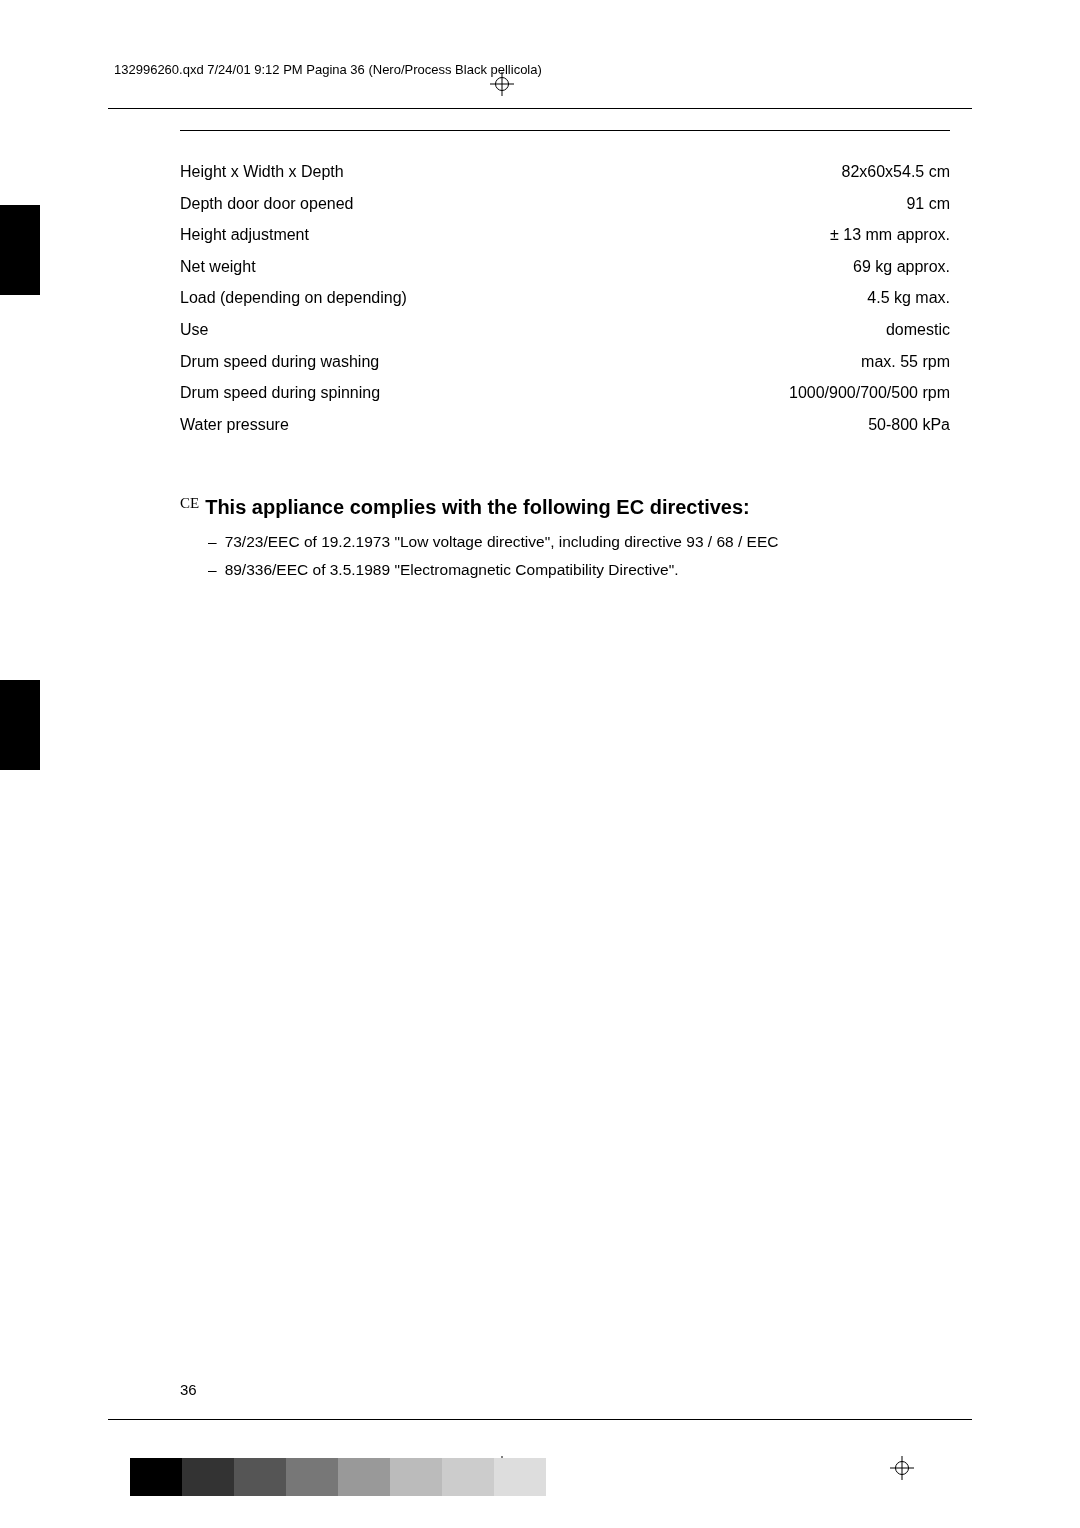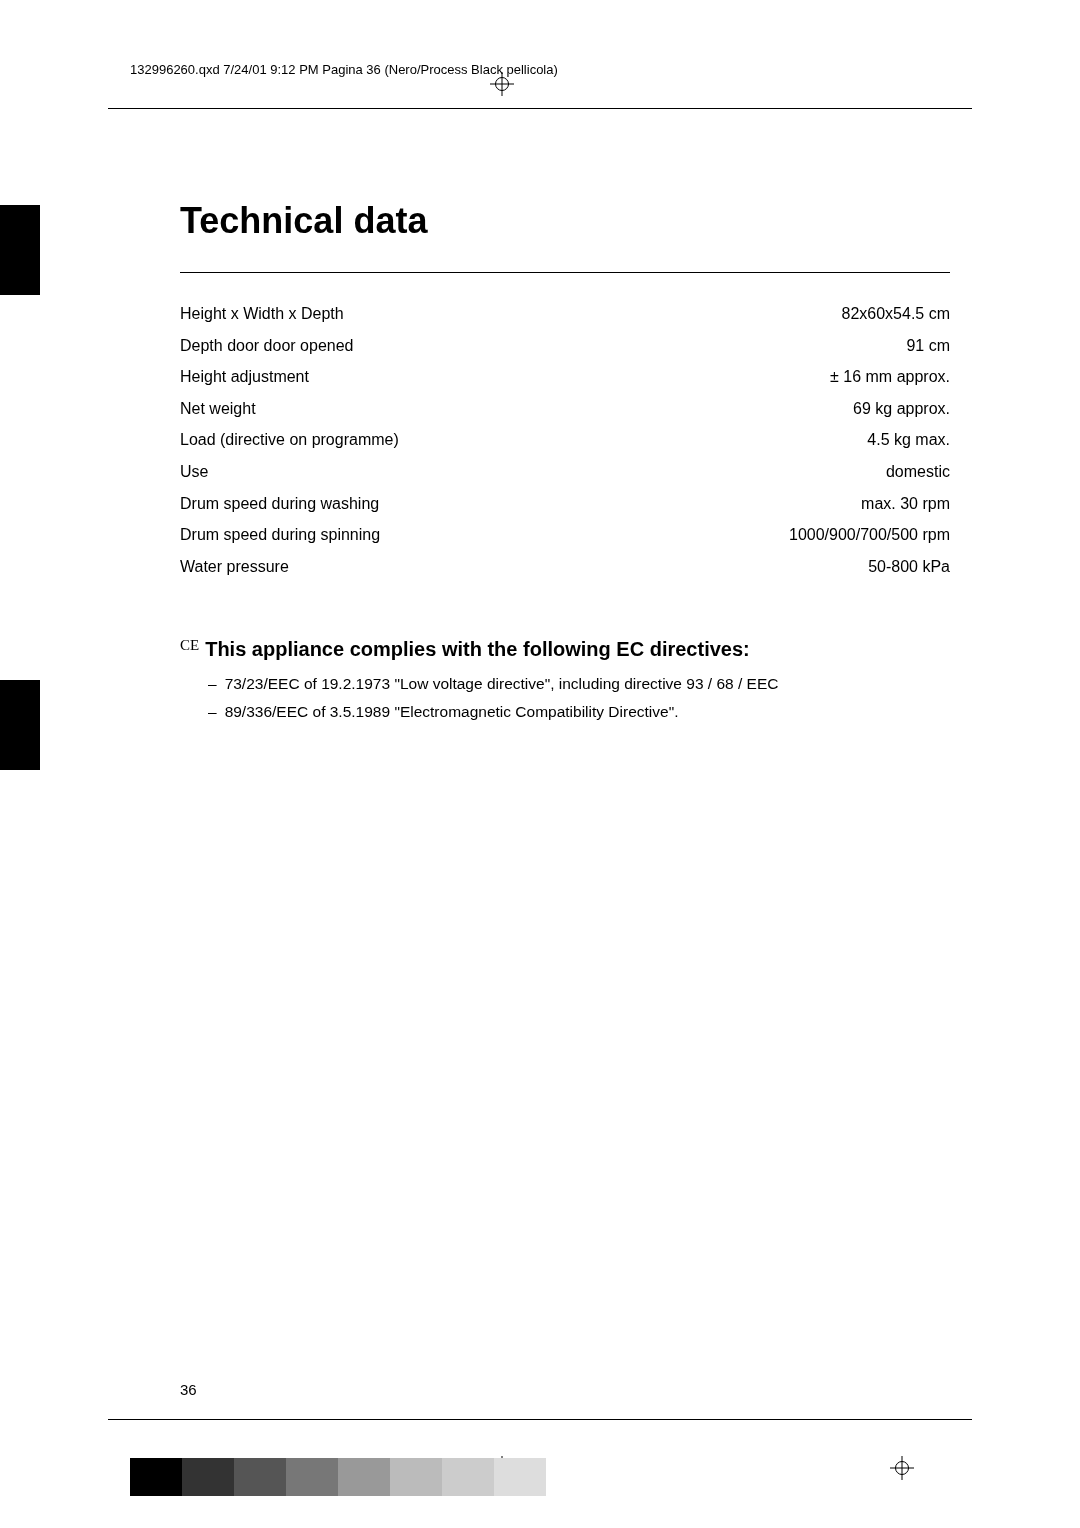--- a/index.html
+++ b/index.html
@@ -21,21 +21,21 @@
       width: 1080px;
       height: 1528px;
       background: #ffffff;
       position: relative;
     }
 
     
     .header-meta {
       position: absolute;
       top: 62px;
-      left: 130px;
+      left: 114px;
       right: 130px;
       display: flex;
       align-items: center;
       font-size: 13px;
       color: #000;
       font-family: Arial, Helvetica, sans-serif;
     }
 
     
     .reg-mark {
@@ -307,52 +307,51 @@
   </div>
 
   <div style="position:absolute; bottom:72px; right:190px;">
     <div class="reg-mark">
       <div class="reg-mark-circle"></div>
     </div>
   </div>
 
   <div class="content-area">
 
-    <div class="page-title">Technical data</div>
 
     <div class="title-divider"></div>
 
     <div class="specs-table" id="specs-container">
     <div class="specs-row">
           <span class="specs-label">Height x Width x Depth</span>
           <span class="specs-value">82x60x54.5 cm</span>
         </div>
         <div class="specs-row">
           <span class="specs-label">Depth door door opened</span>
           <span class="specs-value">91 cm</span>
         </div>
         <div class="specs-row">
           <span class="specs-label">Height adjustment</span>
-          <span class="specs-value">± 16 mm approx.</span>
+          <span class="specs-value">± 13 mm approx.</span>
         </div>
         <div class="specs-row">
           <span class="specs-label">Net weight</span>
           <span class="specs-value">69 kg approx.</span>
         </div>
         <div class="specs-row">
-          <span class="specs-label">Load (directive on programme)</span>
+          <span class="specs-label">Load (depending on depending)</span>
           <span class="specs-value">4.5 kg max.</span>
         </div>
         <div class="specs-row">
           <span class="specs-label">Use</span>
           <span class="specs-value">domestic</span>
         </div>
         <div class="specs-row">
           <span class="specs-label">Drum speed during washing</span>
-          <span class="specs-value">max. 30 rpm</span>
+          <span class="specs-value">max. 55 rpm</span>
         </div>
         <div class="specs-row">
           <span class="specs-label">Drum speed during spinning</span>
           <span class="specs-value">1000/900/700/500 rpm</span>
         </div>
         <div class="specs-row">
           <span class="specs-label">Water pressure</span>
           <span class="specs-value">50-800 kPa</span>
         </div>
       </div>

